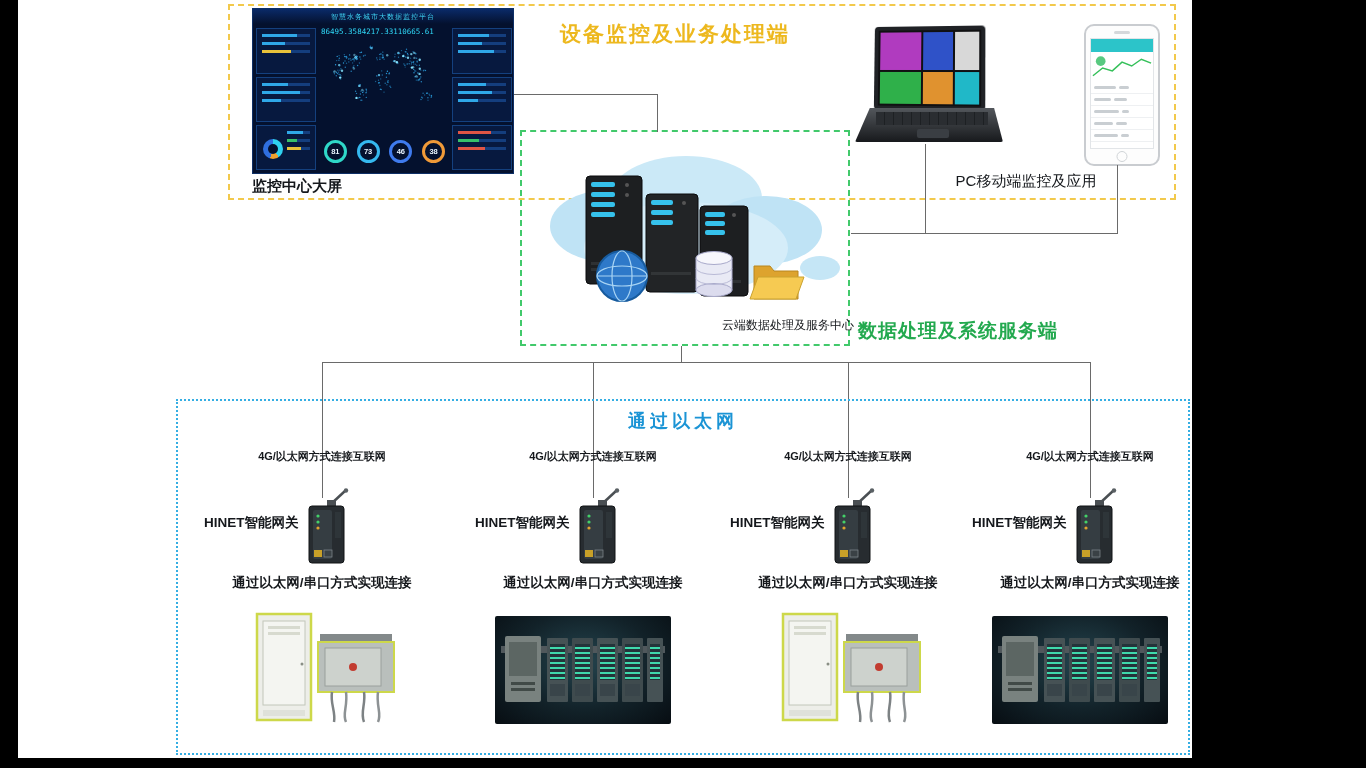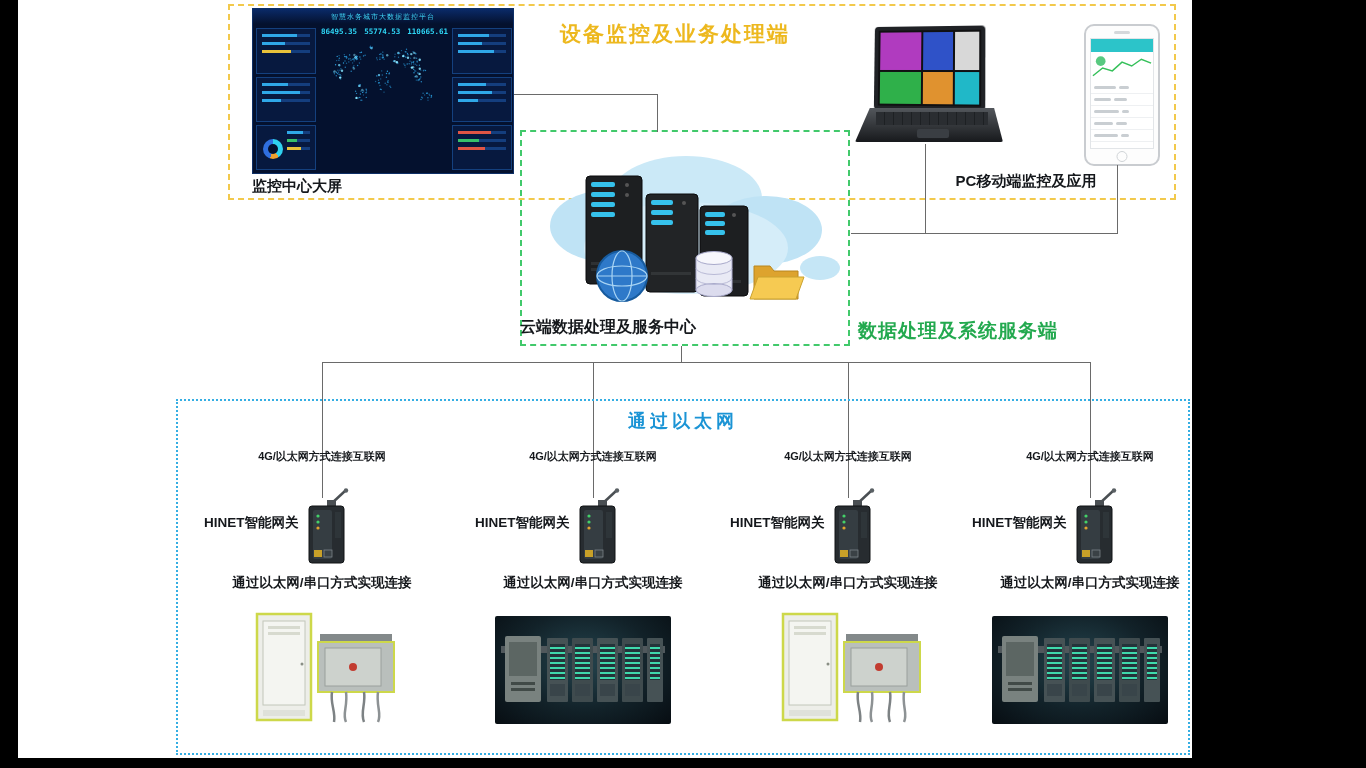--- a/index.html
+++ b/index.html
@@ -5,39 +5,39 @@
   html,body{margin:0;padding:0}
   body{width:1366px;height:768px;position:relative;background:#ffffff;overflow:hidden;
        font-family:"Liberation Sans","DejaVu Sans",sans-serif;color:#15181c}
 
   .black-bar{position:absolute;background:#000}
 
   
   .sec-top{position:absolute;left:228px;top:4px;width:948px;height:196px;border:2px dashed #f2c94c;box-sizing:border-box}
   .sec-top-title{position:absolute;left:560px;top:20px;width:340px;text-align:left;font-size:21px;font-weight:700;letter-spacing:2px;color:#edb81e}
   .sec-cloud{position:absolute;left:520px;top:130px;width:330px;height:216px;border:2px dashed #41c96b;box-sizing:border-box}
-  .cloud-label{position:absolute;left:520px;top:317px;width:334px;text-align:left;font-size:16px;font-weight:700}
+  .cloud-label{position:absolute;left:520px;top:317px;width:334px;text-align:right;font-size:12px;font-weight:400}
   .cloud-side-label{position:absolute;left:858px;top:318px;font-size:19px;font-weight:700;letter-spacing:1px;color:#23a94f}
   .sec-field{position:absolute;left:176px;top:399px;width:1014px;height:356px;border:2px dotted #35aee3;box-sizing:border-box}
   .field-title{position:absolute;left:176px;top:409px;width:1014px;text-align:center;font-size:18px;font-weight:700;letter-spacing:4px;color:#1b94d5}
 
   
   .cline{position:absolute;background:#6a6a6a}
 
   
   .dash{position:absolute;left:252px;top:8px;width:262px;height:166px;background:#04112e;border:1px solid #0e2f66;overflow:hidden;box-sizing:border-box}
   .dash-head{height:15px;background:linear-gradient(180deg,#0a2a68,#04112e);color:#3fd4f5;font-size:7px;line-height:15px;text-align:center;letter-spacing:1px;white-space:nowrap}
   .dash-panel{position:absolute;border:1px solid #14407e;background:rgba(10,36,84,.45);box-sizing:border-box}
   .drow{height:3px;margin:5px 5px 0;background:#143e7e;position:relative}
   .drow::after{content:"";position:absolute;left:0;top:0;bottom:0;width:var(--w,55%);background:var(--c,#2fa8e8)}
   .mini-donut{position:absolute;left:6px;top:13px;width:20px;height:20px;border-radius:50%;
               background:conic-gradient(#2fd2f0 0 40%,#f0a030 40% 55%,#2f6fe0 55% 100%)}
   .mini-donut::after{content:"";position:absolute;inset:5px;border-radius:50%;background:#04112e}
-  .dash-nums{position:absolute;left:66px;top:18px;width:131px;display:flex;justify-content:space-between;padding:0 2px;box-sizing:border-box;
-             color:#2fd8f8;font-size:7.5px;font-weight:700;font-family:"DejaVu Sans Mono",monospace}
+  .dash-nums{position:absolute;left:66px;top:18px;width:131px;display:flex;justify-content:flex-start;padding:0 2px;box-sizing:border-box;
+             color:#2fd8f8;font-size:7.5px;font-weight:400;font-family:"DejaVu Sans Mono",monospace}
   .dash-map{position:absolute;left:66px;top:30px;width:131px;height:90px}
   .dash-gauges{position:absolute;left:66px;top:121px;width:131px;height:42px;display:flex;justify-content:space-around;align-items:center}
   .gauge{width:23px;height:23px;border-radius:50%;display:flex;align-items:center;justify-content:center;
          color:#eaf6ff;font-size:7.5px;font-weight:700;box-sizing:border-box}
   .g1{border:3px solid #2fd8c8}.g2{border:3px solid #35b9ef}.g3{border:3px solid #3f7bee}.g4{border:3px solid #f09a38}
   .dash-label{position:absolute;left:252px;top:177px;width:262px;font-size:15px;font-weight:700}
 
   
   .laptop{position:absolute;left:855px;top:26px;width:148px;height:126px}
   .laptop-screen{position:absolute;left:18px;top:0;width:112px;height:84px;background:#101012;border:4px solid #202226;border-radius:4px;
@@ -51,21 +51,21 @@
 
   
   .phone{position:absolute;left:1084px;top:24px;width:76px;height:142px;background:#fdfdfd;border:2px solid #c9ccd0;border-radius:10px;box-sizing:border-box}
   .phone-speaker{position:absolute;left:50%;transform:translateX(-50%);top:5px;width:16px;height:3px;background:#d5d8db;border-radius:2px}
   .phone-screen{position:absolute;left:4px;right:4px;top:12px;bottom:15px;background:#fff;border:1px solid #e2e5e8;overflow:hidden}
   .ph-head{height:13px;background:#2cc4c9}
   .ph-chart{display:block;width:100%;height:30px}
   .ph-row{height:11px;border-bottom:1px solid #eef0f2;display:flex;align-items:center;gap:3px;padding:0 3px}
   .ph-row i{display:block;height:3px;background:#c9ced2;border-radius:2px}
   .phone-home{position:absolute;left:50%;transform:translateX(-50%);bottom:2px;width:9px;height:9px;border:1px solid #cfd3d6;border-radius:50%}
-  .pc-label{position:absolute;left:906px;top:172px;width:240px;text-align:center;font-size:15px;font-weight:700}
+  .pc-label{position:absolute;left:906px;top:172px;width:240px;text-align:center;font-size:15px;font-weight:400}
 
   
   .cloud-svg{position:absolute;left:528px;top:142px;width:314px;height:172px}
 
   
   .field-col{position:absolute;top:448px;width:240px;height:305px}
   .uplink-label{position:absolute;top:2px;left:41px;width:158px;text-align:center;font-size:11px;font-weight:700;line-height:1.2}
   .gw-label{position:absolute;top:66px;left:2px;width:100px;font-size:13.5px;font-weight:700}
   .gw-svg{position:absolute;left:96px;top:40px;width:58px;height:78px}
   .link-label{position:absolute;top:126px;left:0;width:240px;text-align:center;font-size:13.5px;font-weight:700}
@@ -123,21 +123,21 @@
       <div class="drow" style="--w:42%"></div>
   </div>
   <div class="dash-panel" style="left:199px;top:116px;width:60px;height:45px">
     <div class="drow" style="--w:68%;--c:#e05545"></div>
       <div class="drow" style="--w:44%;--c:#37c06a"></div>
       <div class="drow" style="--w:56%;--c:#e05545"></div>
   </div>
 
   <div class="dash-nums">
     <span>86495.35</span>
-    <span>55774.53</span>
+    <span>84217.33</span>
     <span>110665.61</span>
   </div>
 
   <svg class="dash-map" id="world-map" viewBox="0 0 131 90">
       <circle cx="40.4" cy="24.0" r="0.7" fill="#2b9fe0" opacity="0.57"></circle>
       <circle cx="25.7" cy="17.5" r="0.7" fill="#2b9fe0" opacity="0.86"></circle>
       <circle cx="27.3" cy="17.4" r="0.7" fill="#2b9fe0" opacity="0.80"></circle>
       <circle cx="29.8" cy="20.0" r="0.7" fill="#2b9fe0" opacity="0.84"></circle>
       <circle cx="26.0" cy="22.0" r="0.7" fill="#2b9fe0" opacity="0.71"></circle>
       <circle cx="38.1" cy="20.2" r="0.7" fill="#2b9fe0" opacity="0.73"></circle>
@@ -351,20 +351,26 @@
       <circle cx="112.2" cy="58.3" r="0.7" fill="#2b9fe0" opacity="0.73"></circle>
       <circle cx="102.7" cy="58.2" r="0.7" fill="#2b9fe0" opacity="0.72"></circle>
       <circle cx="109.0" cy="61.3" r="0.7" fill="#2b9fe0" opacity="0.46"></circle>
       <circle cx="107.7" cy="54.3" r="0.7" fill="#2b9fe0" opacity="0.92"></circle>
       <circle cx="104.1" cy="54.2" r="0.7" fill="#2b9fe0" opacity="0.66"></circle>
       <circle cx="110.6" cy="56.3" r="0.7" fill="#2b9fe0" opacity="0.47"></circle>
       <circle cx="108.9" cy="58.8" r="0.7" fill="#2b9fe0" opacity="0.77"></circle>
       <circle cx="105.6" cy="56.0" r="0.7" fill="#2b9fe0" opacity="0.47"></circle>
     </svg>
 
+  <div class="dash-gauges">
+    <div class="gauge g1">81</div>
+    <div class="gauge g2">73</div>
+    <div class="gauge g3">46</div>
+    <div class="gauge g4">38</div>
+  </div>
 </div>
 <div class="dash-label">监控中心大屏</div>
 
 <div class="laptop">
   <div class="laptop-screen">
     <div class="ls-grid">
       <div style="background:#b03bbf"></div>
         <div style="background:#2f52c8"></div>
         <div style="background:#d8d8d8"></div>
       <div style="background:#2fb04a"></div>

